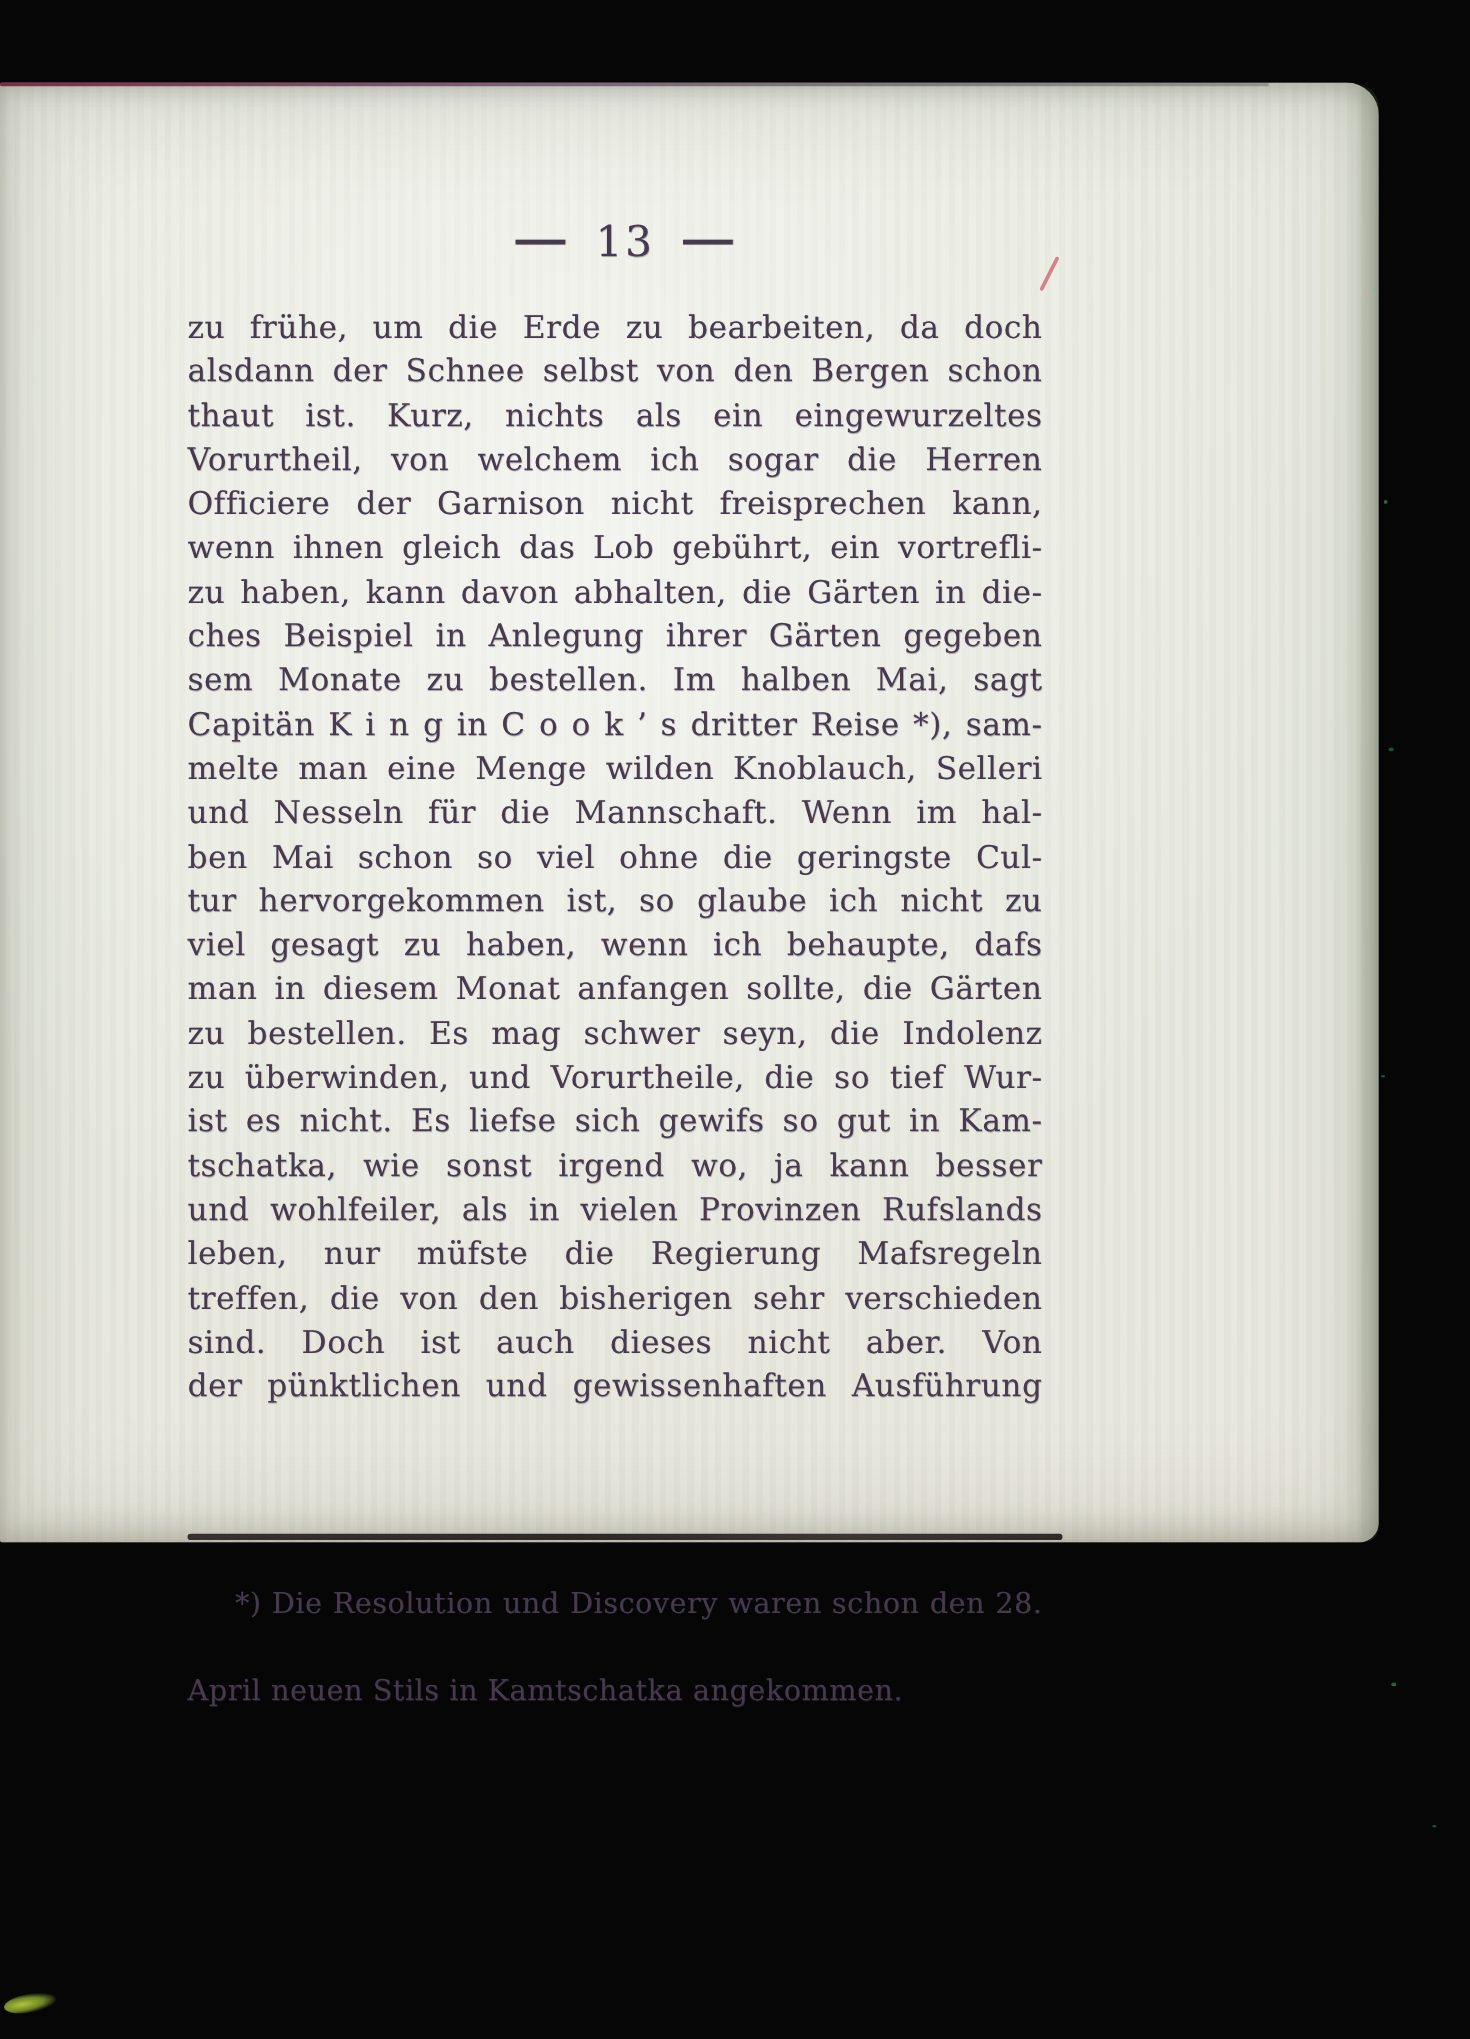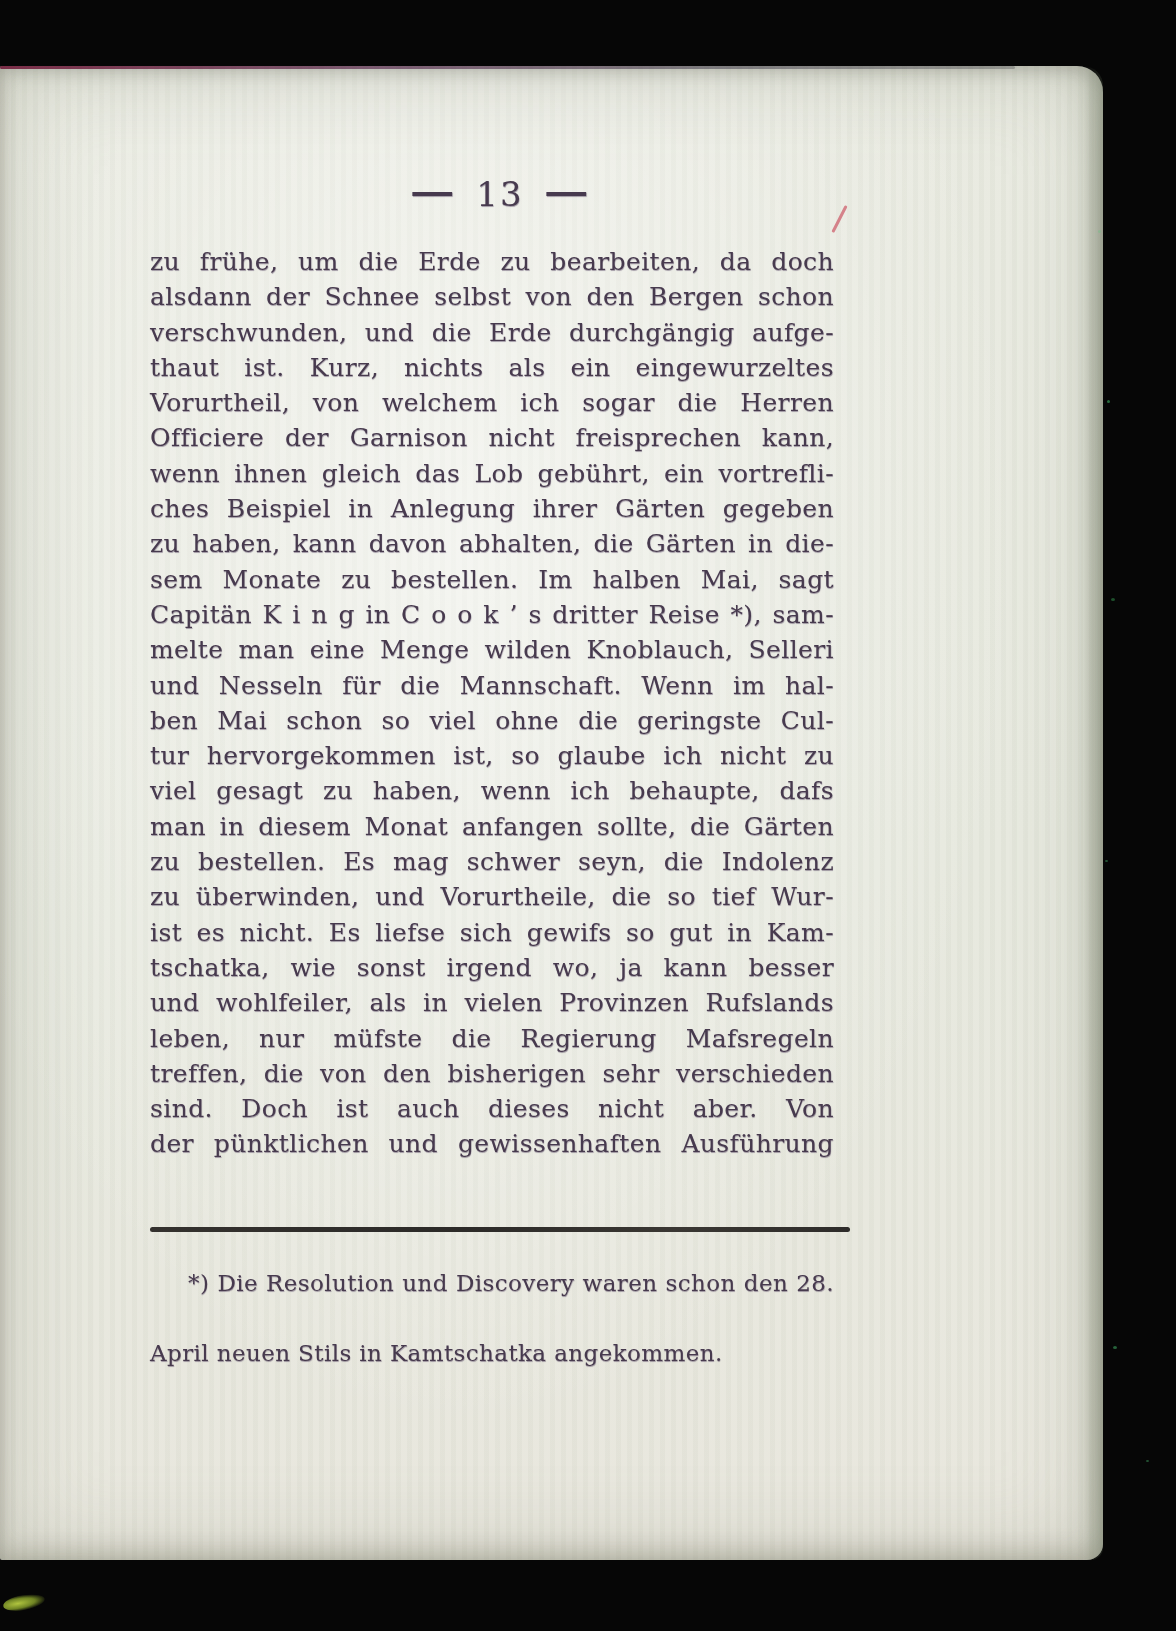--- a/index.html
+++ b/index.html
@@ -11,21 +11,21 @@
   }
   .scan {
     position: relative;
     width: 1176px; height: 1631px;
     background: #060606;
   }
   
   .page {
     position: absolute;
     left: 0; top: 66px;
-    width: 1103px; height: 1494px;
+    width: 1103px; height: 1168px;
     background:
       radial-gradient(ellipse at 42% 32%, rgba(255,255,255,0.55), rgba(255,255,255,0) 62%),
       repeating-linear-gradient(90deg, rgba(150,162,135,0.055) 0 5px, rgba(255,255,255,0.045) 5px 11px),
       linear-gradient(175deg, #e9eae1 0%, #e6e8de 55%, #e8e6dd 100%);
     box-shadow:
       inset 0 0 90px rgba(128,134,112,0.33),
       inset -12px 0 26px rgba(108,118,96,0.30),
       inset 0 -10px 22px rgba(145,132,118,0.22),
       inset 0 6px 14px rgba(120,110,120,0.18);
     border-radius: 2px 26px 16px 2px;
@@ -151,27 +151,26 @@
 
   <div class="page">
 
     <div class="page-header ink">
       <span class="dash">—</span><span class="pagenum">13</span><span class="dash">—</span>
     </div>
 
     <div class="text-block ink">
         <div class="line">zu frühe, um die Erde zu bearbeiten, da doch</div>
         <div class="line">alsdann der Schnee selbst von den Bergen schon</div>
-        <div class="line">verschwunden, und die Erde durchgängig aufge-</div>
         <div class="line">thaut ist.  Kurz, nichts als ein eingewurzeltes</div>
         <div class="line">Vorurtheil, von welchem ich sogar die Herren</div>
         <div class="line">Officiere der Garnison nicht freisprechen kann,</div>
         <div class="line">wenn ihnen gleich das Lob gebührt, ein vortrefli-</div>
+        <div class="line">zu haben, kann davon abhalten, die Gärten in die-</div>
         <div class="line">ches Beispiel in Anlegung ihrer Gärten gegeben</div>
-        <div class="line">zu haben, kann davon abhalten, die Gärten in die-</div>
         <div class="line">sem Monate zu bestellen.  Im halben Mai, sagt</div>
         <div class="line">Capitän K i n g in C o o k ’ s dritter Reise *), sam-</div>
         <div class="line">melte man eine Menge wilden Knoblauch, Selleri</div>
         <div class="line">und Nesseln für die Mannschaft.  Wenn im hal-</div>
         <div class="line">ben Mai schon so viel ohne die geringste Cul-</div>
         <div class="line">tur hervorgekommen ist, so glaube ich nicht zu</div>
         <div class="line">viel gesagt zu haben, wenn ich behaupte, dafs</div>
         <div class="line">man in diesem Monat anfangen sollte, die Gärten</div>
         <div class="line">zu bestellen.  Es mag schwer seyn, die Indolenz</div>
         <div class="line">zu überwinden, und Vorurtheile, die so tief Wur-</div>

